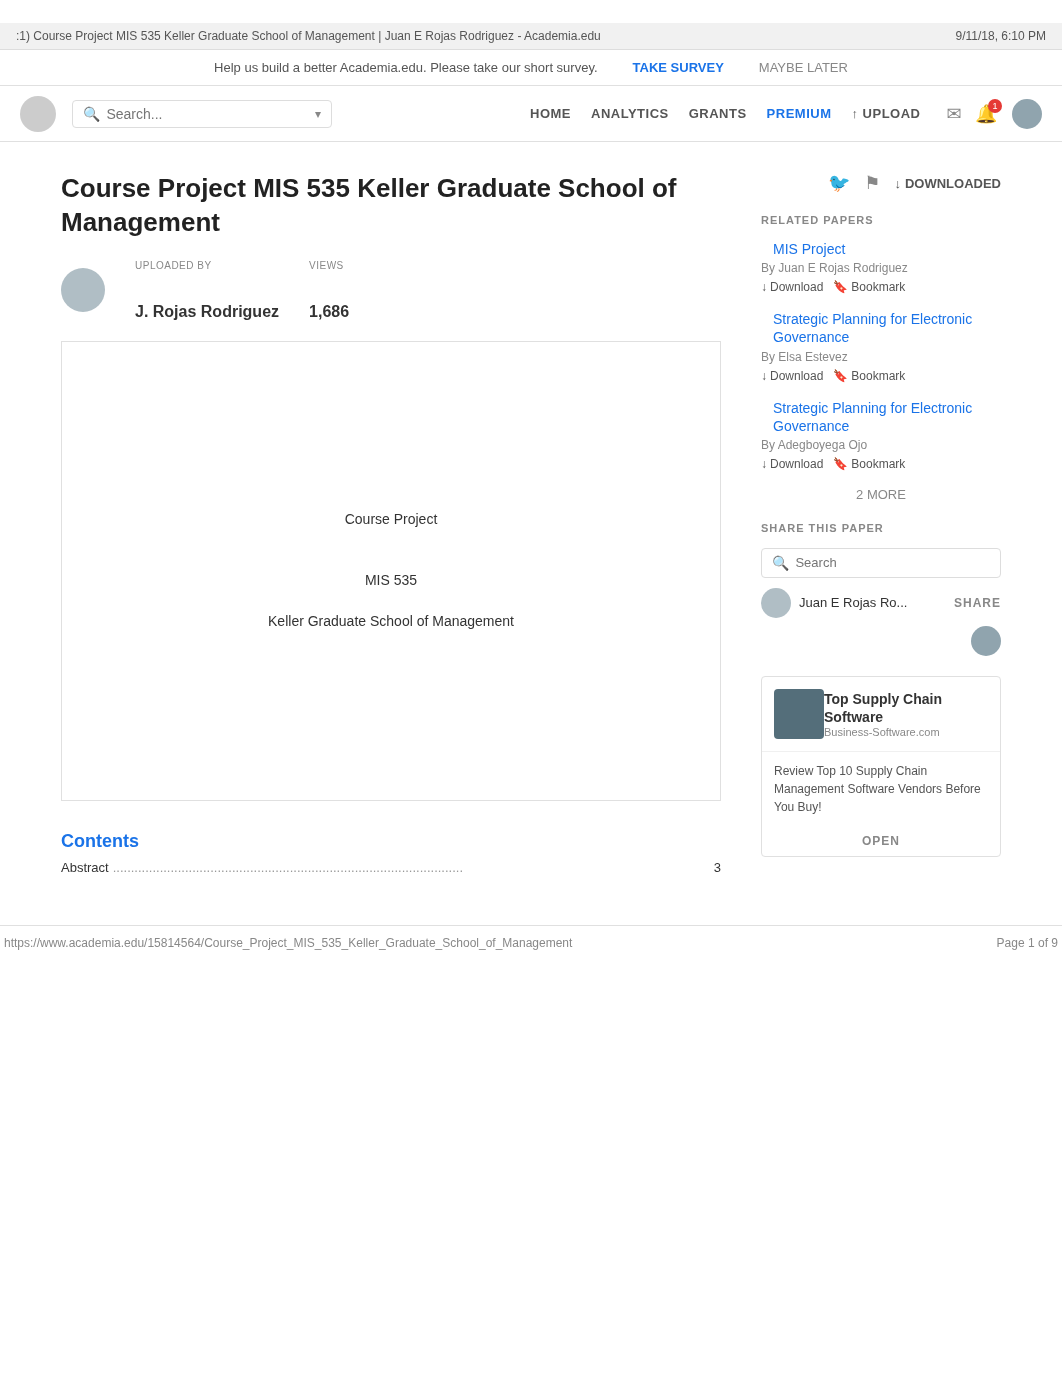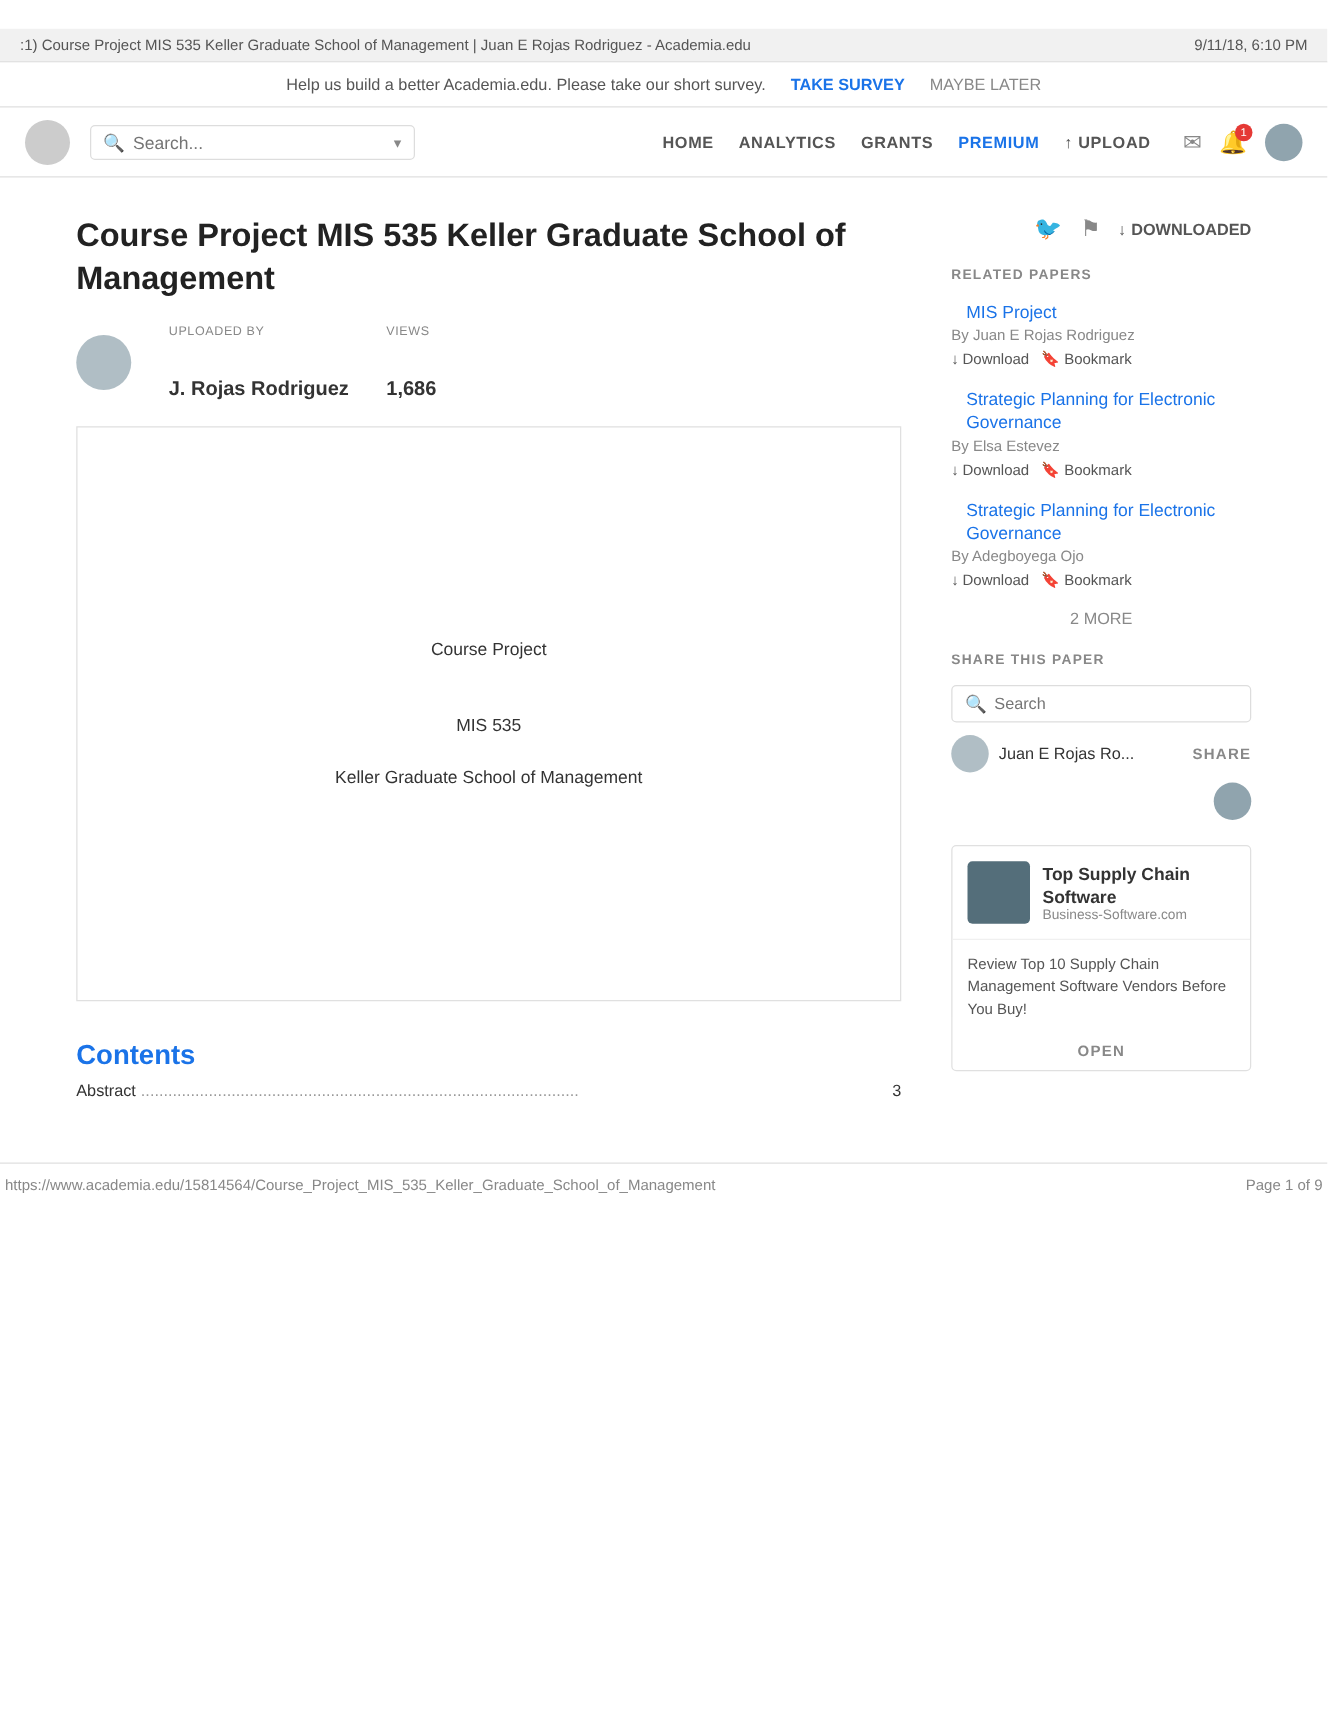--- a/index.html
+++ b/index.html
@@ -22,21 +22,21 @@
     .survey-banner {
       background: #fff;
       border-bottom: 1px solid #e0e0e0;
       padding: 10px 20px;
       text-align: center;
       font-size: 13px;
       color: #555;
       display: flex;
       justify-content: center;
       align-items: center;
-      gap: 20px;
+      gap: 35px;
     }
     .survey-banner .btn-survey {
       color: #1a73e8;
       font-weight: bold;
       font-size: 13px;
       cursor: pointer;
       text-decoration: none;
     }
     .survey-banner .btn-maybe {
       color: #888;
@@ -188,21 +188,21 @@
       color: #333;
       text-align: center;
       font-size: 14px;
       line-height: 2.2;
     }
 
     
     .contents-section { margin-top: 20px; }
     .contents-title {
       color: #1a73e8;
-      font-size: 22px;
+      font-size: 18px;
       font-weight: bold;
       margin-bottom: 8px;
     }
     .contents-row {
       font-size: 13px;
       color: #333;
       display: flex;
       gap: 4px;
     }
     .contents-row .dots { flex: 1; overflow: hidden; color: #999; }
@@ -335,21 +335,20 @@
     .ad-section {
       border: 1px solid #e0e0e0;
       border-radius: 4px;
       overflow: hidden;
       margin-bottom: 10px;
     }
     .ad-header {
       display: flex;
       align-items: center;
       padding: 12px;
-      gap: 10px;
       border-bottom: 1px solid #f0f0f0;
     }
     .ad-thumbnail {
       width: 50px;
       height: 50px;
       background: #546e7a;
       border-radius: 4px;
       flex-shrink: 0;
     }
     .ad-title {

